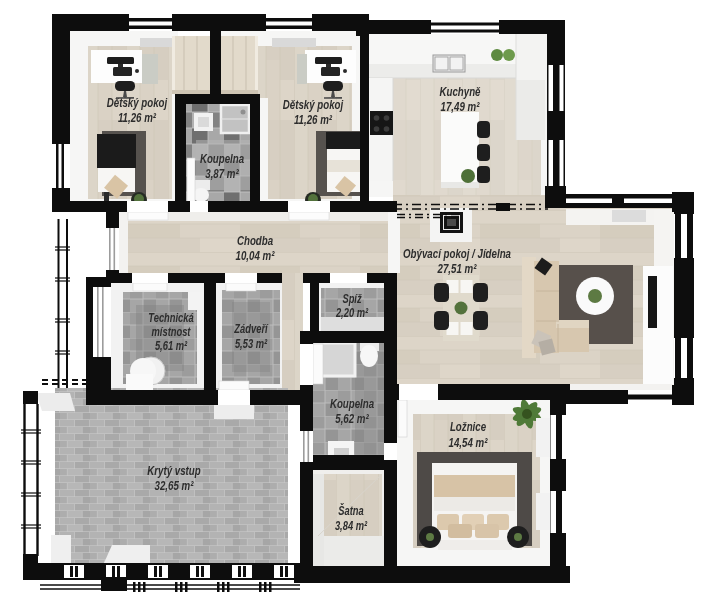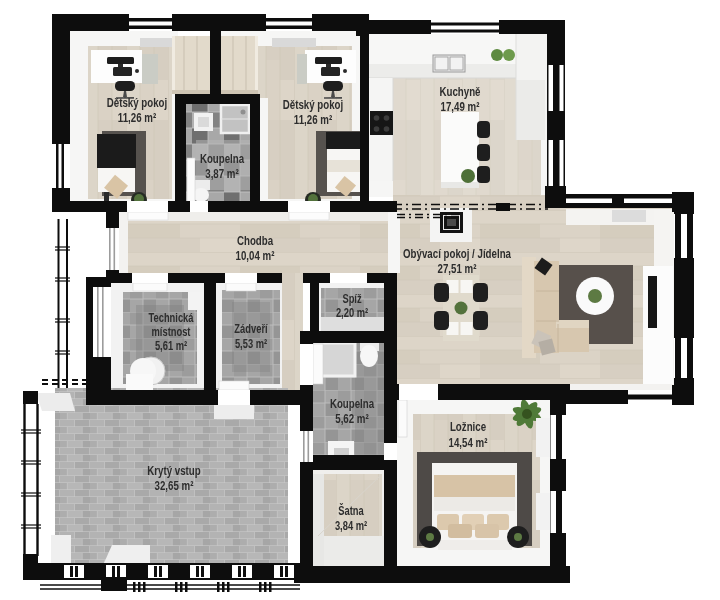--- a/index.html
+++ b/index.html
@@ -1,16 +1,16 @@
 <!DOCTYPE html>
 <html><head>
 <meta charset="utf-8">
 <style>
 html,body{margin:0;padding:0;background:#fff;}
-#plan{width:720px;height:600px;position:relative;font-family:"Liberation Sans", sans-serif;}
+#plan{width:720px;height:600px;position:relative;font-family:"Liberation Sans", sans-serif;font-style:italic;}
 text{font-family:"Liberation Sans", sans-serif;font-weight:bold;fill:#2d2d2d;}
 </style>
 </head>
 <body>
 <div id="plan">
 <svg width="720" height="600" viewBox="0 0 720 600" xmlns="http://www.w3.org/2000/svg">
 <defs>
 <pattern id="plankV" width="42" height="120" patternUnits="userSpaceOnUse">
   <rect width="42" height="120" fill="#d8d0c3"></rect>
   <rect x="0" width="14" height="120" fill="#dcd5c8"></rect>

